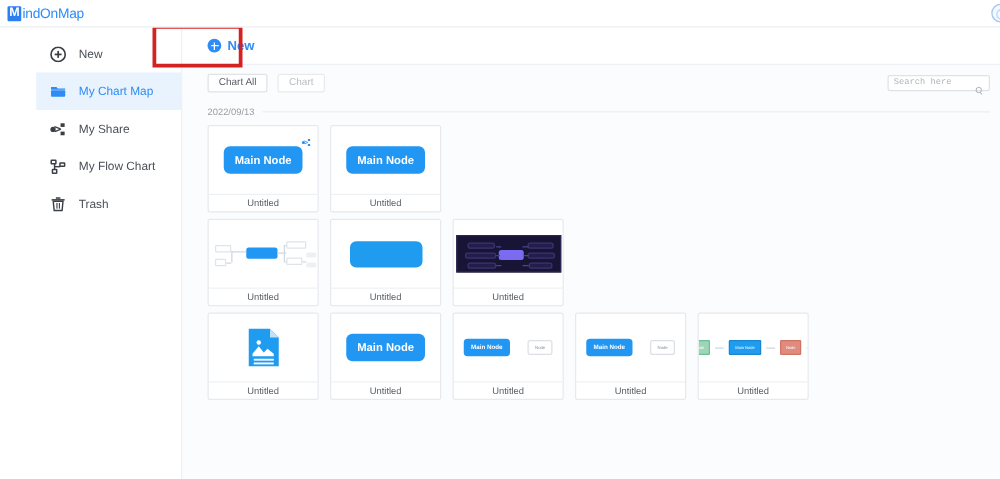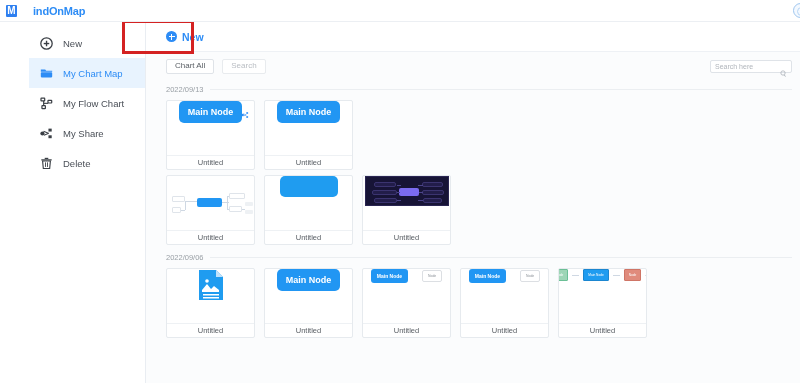--- a/index.html
+++ b/index.html
@@ -20,22 +20,22 @@
     padding: 0 2px 0 6px;
     position: relative; z-index: 5;
   }
   .logo { display: flex; align-items: center; height: 14px; }
   .logo-badge {
     width: 11px; height: 12px; background: #2d7ff0; color: #fff;
     font-size: 10px; font-weight: bold; line-height: 12px; text-align: center;
     border-radius: 1px; letter-spacing: 0;
   }
   .logo-text {
-    font-size: 11px; font-weight: bold; color: #2d8cf5;
-    letter-spacing: -0.2px; line-height: 12px; margin-left: 16px;
+    font-size: 11px; font-weight: normal; color: #2d8cf5;
+    letter-spacing: -0.2px; line-height: 12px; margin-left: 1px;
   }
   .avatar-wrap { display:flex; align-items:center; height:22px; margin-right:-10px;}
   .avatar {
     width: 15px; height: 15px; border-radius: 50%;
     border: 1.3px solid #9fc6ef; background: #f4f9ff;
     position: relative;
   }
   .avatar::after{
     content:""; position:absolute; left:3px; top:3px; width:7px; height:7px;
     border:1.2px solid #b7d6f5; border-radius:50%;
@@ -100,41 +100,41 @@
   }
   .act-btn.disabled { color: #b9bdc3; border-color: #e8ebee; }
 
   .searchbox {
     width: 82px; height: 13px; border: 1px solid #dfe3e8; border-radius: 2px;
     background: #fff; display: flex; align-items: center;
     padding: 0 4px; gap: 2px;
   }
   .searchbox input {
     border: none; outline: none; flex: 1 1 auto; min-width: 0;
-    font-size: 7px; color: #5b6066; font-family: Liberation Sans, sans-serif;
+    font-size: 7px; color: #5b6066; font-family: Liberation Mono, monospace;
     background: transparent;
   }
   .searchbox input::placeholder { color: #b0b5bb; }
   .mag { width: 7px; height: 7px; flex: 0 0 7px; }
 
   
   .scroller { flex: 1 1 auto; overflow: hidden; padding: 0 8px 0 20px; }
   .group { margin-bottom: 3px; }
   .group-head { display: flex; align-items: center; gap: 6px; height: 18px; }
   .group-date { font-size: 7.5px; color: #9aa0a6; white-space: nowrap; }
   .group-rule { flex: 1 1 auto; height: 1px; background: #ebeef1; }
 
   .cards { display: flex; gap: 9px; padding-top: 2px; }
   .card {
     width: 89px; background: #fff; border: 1px solid #e6eaee; border-radius: 2px;
     display: flex; flex-direction: column; cursor: pointer; overflow: hidden;
   }
   .thumb {
     height: 54px; position: relative;
-    display: flex; align-items: flex-start; justify-content: center;
+    display: flex; align-items: center; justify-content: center;
     overflow: hidden;
   }
   .card-foot {
     height: 14px; border-top: 1px solid #eef1f4;
     display: flex; align-items: center; justify-content: center;
     font-size: 7.5px; color: #5b6066;
   }
   .share-badge { position: absolute; top: 4px; right: 5px; width: 8px; height: 8px; }
 
   
@@ -225,75 +225,75 @@
       </div>
 
       <div class="side-item active">
         <span class="side-ico">
           <svg viewBox="0 0 16 16" width="13" height="13">
               <path d="M1 3.2h5.4l1.2 1.5H15v1.1H1z" fill="#2d8cf5"></path>
               <rect x="1" y="6.4" width="14" height="6.4" rx="1" fill="#2d8cf5"></rect>
             </svg>
         </span>
         <span class="side-label">My Chart Map</span>
+      </div>
+
+      <div class="side-item">
+        <span class="side-ico">
+          <svg viewBox="0 0 16 16" width="13" height="13">
+            <circle cx="3" cy="8" r="2.6" fill="#3a3f45"></circle>
+            <rect x="10.4" y="2" width="4" height="3.6" fill="#3a3f45"></rect>
+            <rect x="10.4" y="10.2" width="4" height="3.6" fill="#3a3f45"></rect>
+            <rect x="4.6" y="4.6" width="6.4" height="1.3" transform="rotate(22 4.6 4.6)" fill="#3a3f45"></rect>
+            <rect x="4.6" y="9.6" width="6.4" height="1.3" transform="rotate(-22 4.6 9.6)" fill="#3a3f45"></rect>
+          </svg>
+        </span>
+        <span class="side-label">My Share</span>
       </div>
 
       <div class="side-item">
         <span class="side-ico">
           <svg viewBox="0 0 16 16" width="13" height="13">
             <rect x="1.2" y="1.5" width="4.6" height="3.4" rx="0.5" fill="none" stroke="#3a3f45" stroke-width="1.5"></rect>
             <rect x="9.8" y="4.2" width="4.6" height="3.2" rx="0.5" fill="none" stroke="#3a3f45" stroke-width="1.5"></rect>
             <rect x="2.4" y="10.6" width="4.2" height="3.6" rx="0.5" fill="none" stroke="#3a3f45" stroke-width="1.5"></rect>
             <rect x="3.8" y="4.9" width="1.4" height="5.7" fill="#3a3f45"></rect>
             <rect x="4.4" y="7.1" width="5.6" height="1.4" fill="#3a3f45"></rect>
           </svg>
         </span>
         <span class="side-label">My Flow Chart</span>
       </div>
 
       <div class="side-item">
         <span class="side-ico">
           <svg viewBox="0 0 16 16" width="13" height="13">
-            <circle cx="3" cy="8" r="2.6" fill="#3a3f45"></circle>
-            <rect x="10.4" y="2" width="4" height="3.6" fill="#3a3f45"></rect>
-            <rect x="10.4" y="10.2" width="4" height="3.6" fill="#3a3f45"></rect>
-            <rect x="4.6" y="4.6" width="6.4" height="1.3" transform="rotate(22 4.6 4.6)" fill="#3a3f45"></rect>
-            <rect x="4.6" y="9.6" width="6.4" height="1.3" transform="rotate(-22 4.6 9.6)" fill="#3a3f45"></rect>
-          </svg>
-        </span>
-        <span class="side-label">My Share</span>
-      </div>
-
-      <div class="side-item">
-        <span class="side-ico">
-          <svg viewBox="0 0 16 16" width="13" height="13">
             <rect x="1.6" y="2.8" width="12.8" height="1.5" fill="#3a3f45"></rect>
             <rect x="5.8" y="1" width="4.4" height="1.5" fill="#3a3f45"></rect>
             <path d="M3.2 4.9h9.6l-0.9 9.2H4.1z" fill="none" stroke="#3a3f45" stroke-width="1.4"></path>
             <rect x="6.3" y="6.6" width="1.1" height="5.6" fill="#3a3f45"></rect>
             <rect x="8.7" y="6.6" width="1.1" height="5.6" fill="#3a3f45"></rect>
           </svg>
         </span>
-        <span class="side-label">Delete</span>
+        <span class="side-label">Trash</span>
       </div>
     </div>
 
     <div class="content">
 
       <div class="newbar">
         <div class="new-btn">
           <span class="new-plus"></span>
           <span class="new-label">New</span>
         </div>
       </div>
 
       <div class="actionbar">
         <div class="act-left">
           <div class="act-btn">Chart All</div>
-          <div class="act-btn disabled">Search</div>
+          <div class="act-btn disabled">Chart</div>
         </div>
         <div class="searchbox">
           <input type="text" placeholder="Search here" style="">
           <span class="mag">
             <svg viewBox="0 0 14 14" width="7" height="7">
                 <circle cx="6" cy="6" r="4.3" fill="none" stroke="#a8aeb5" stroke-width="1.5"></circle>
                 <rect x="8.6" y="9.4" width="4.4" height="1.5" transform="rotate(42 8.6 9.4)" fill="#a8aeb5"></rect>
               </svg>
           </span>
         </div>
@@ -385,24 +385,20 @@
                   <div class="dln" style="left:52px; top:23px; width:5px;"></div>
                 </div>
               </div>
               <div class="card-foot">Untitled</div>
             </div>
 
           </div>
         </div>
 
         <div class="group">
-          <div class="group-head">
-            <span class="group-date">2022/09/06</span>
-            <span class="group-rule"></span>
-          </div>
           <div class="cards">
 
             <div class="card">
               <div class="thumb">
                 <span class="docicon">
                   <svg viewBox="0 0 26 32" width="26" height="32">
                     <path d="M1 1h17l7 7v23H1z" fill="#1f9cf0"></path>
                     <path d="M18 1l7 7h-7z" fill="#bfe2fb"></path>
                     <circle cx="9" cy="12" r="1.8" fill="#fff"></circle>
                     <path d="M4 21l5-6 4 5 3-3 5 4v2H4z" fill="#fff"></path>

